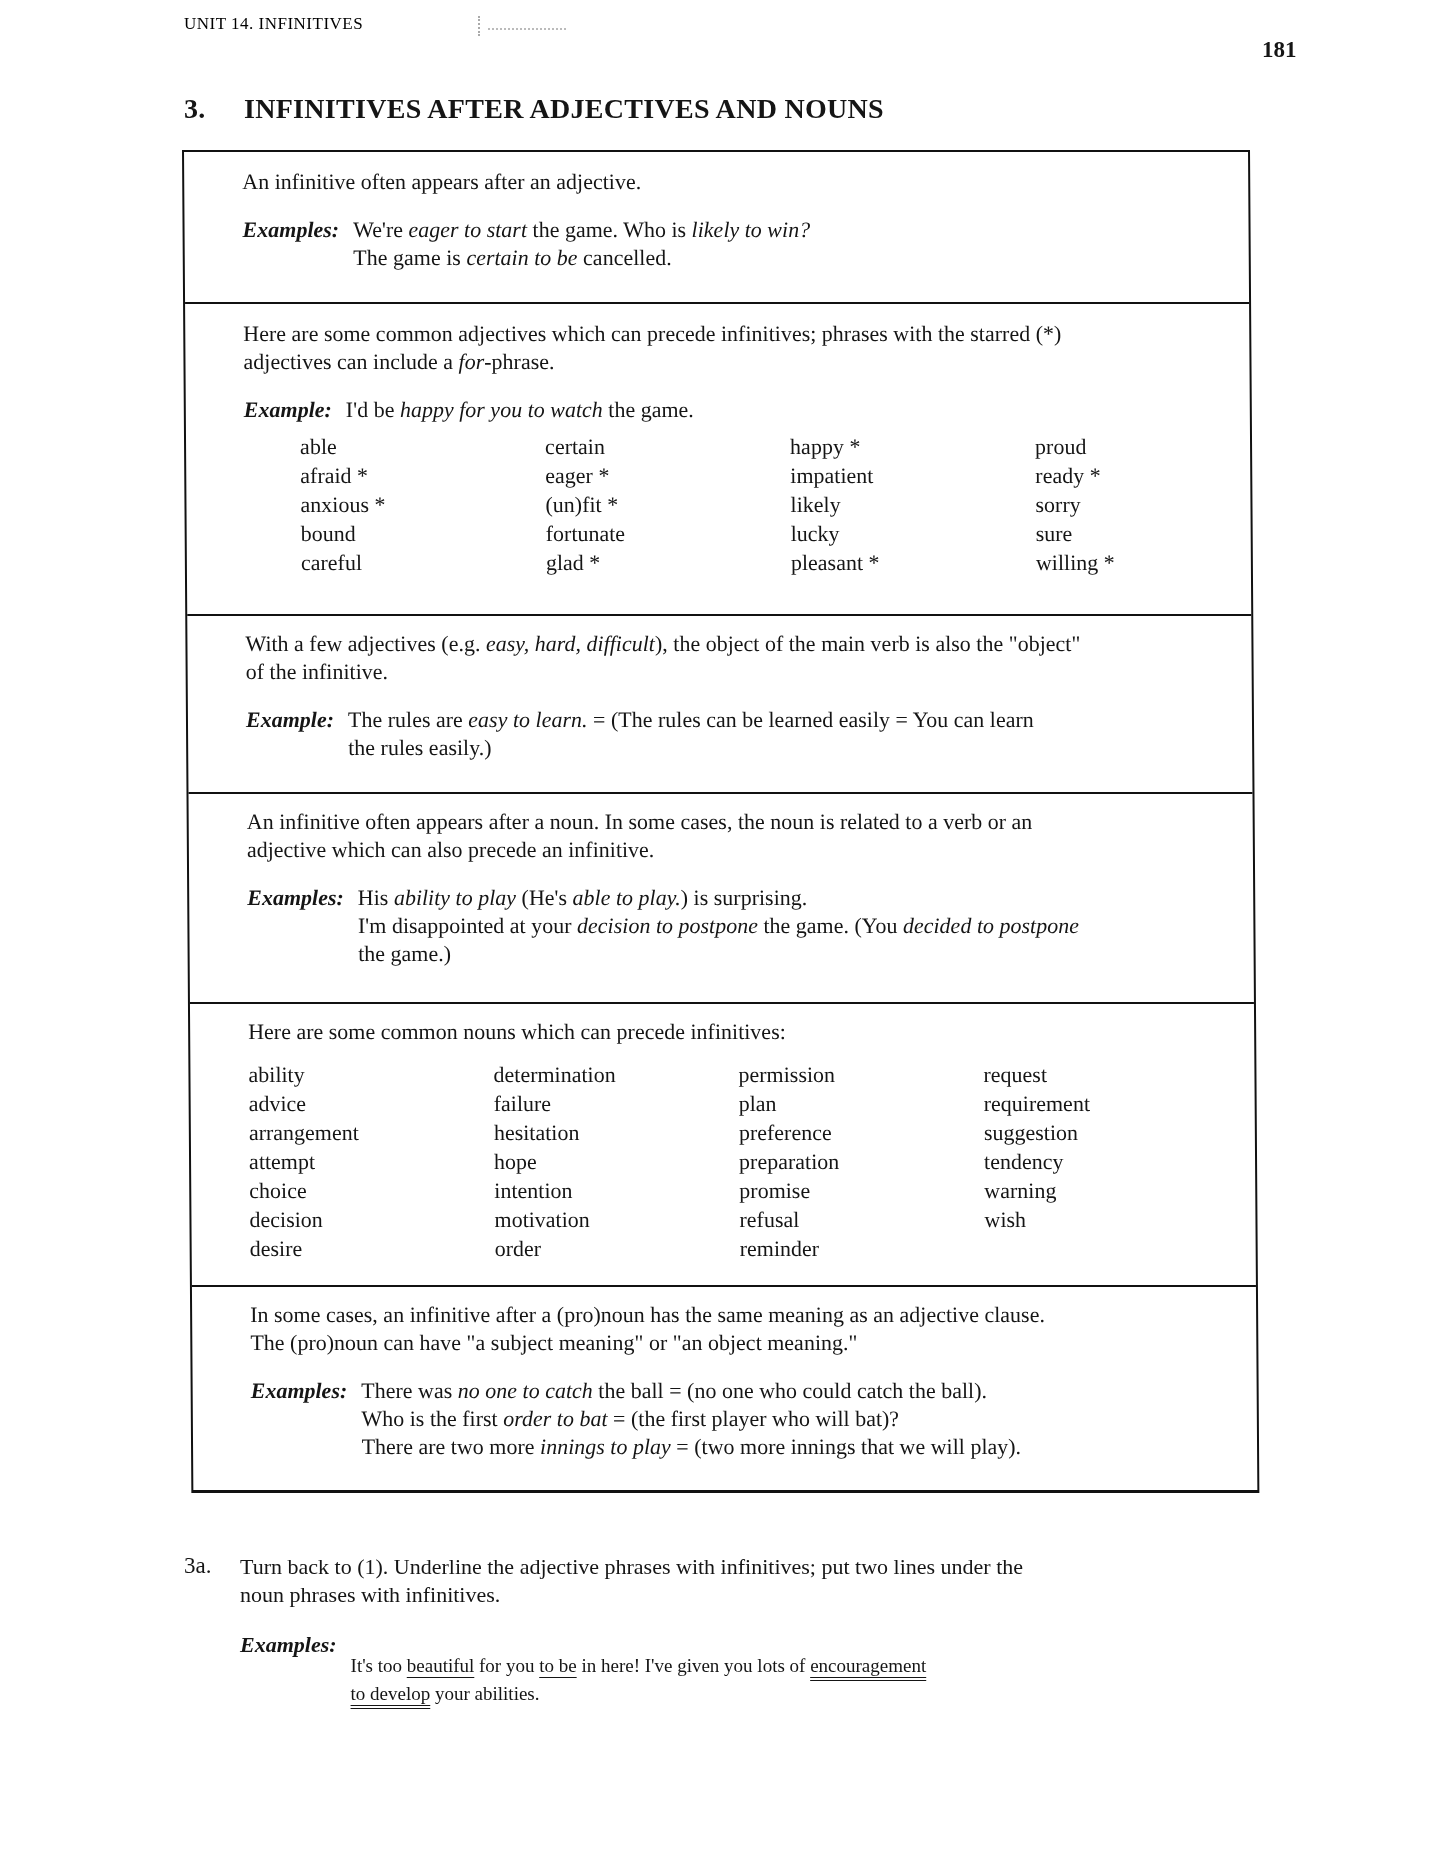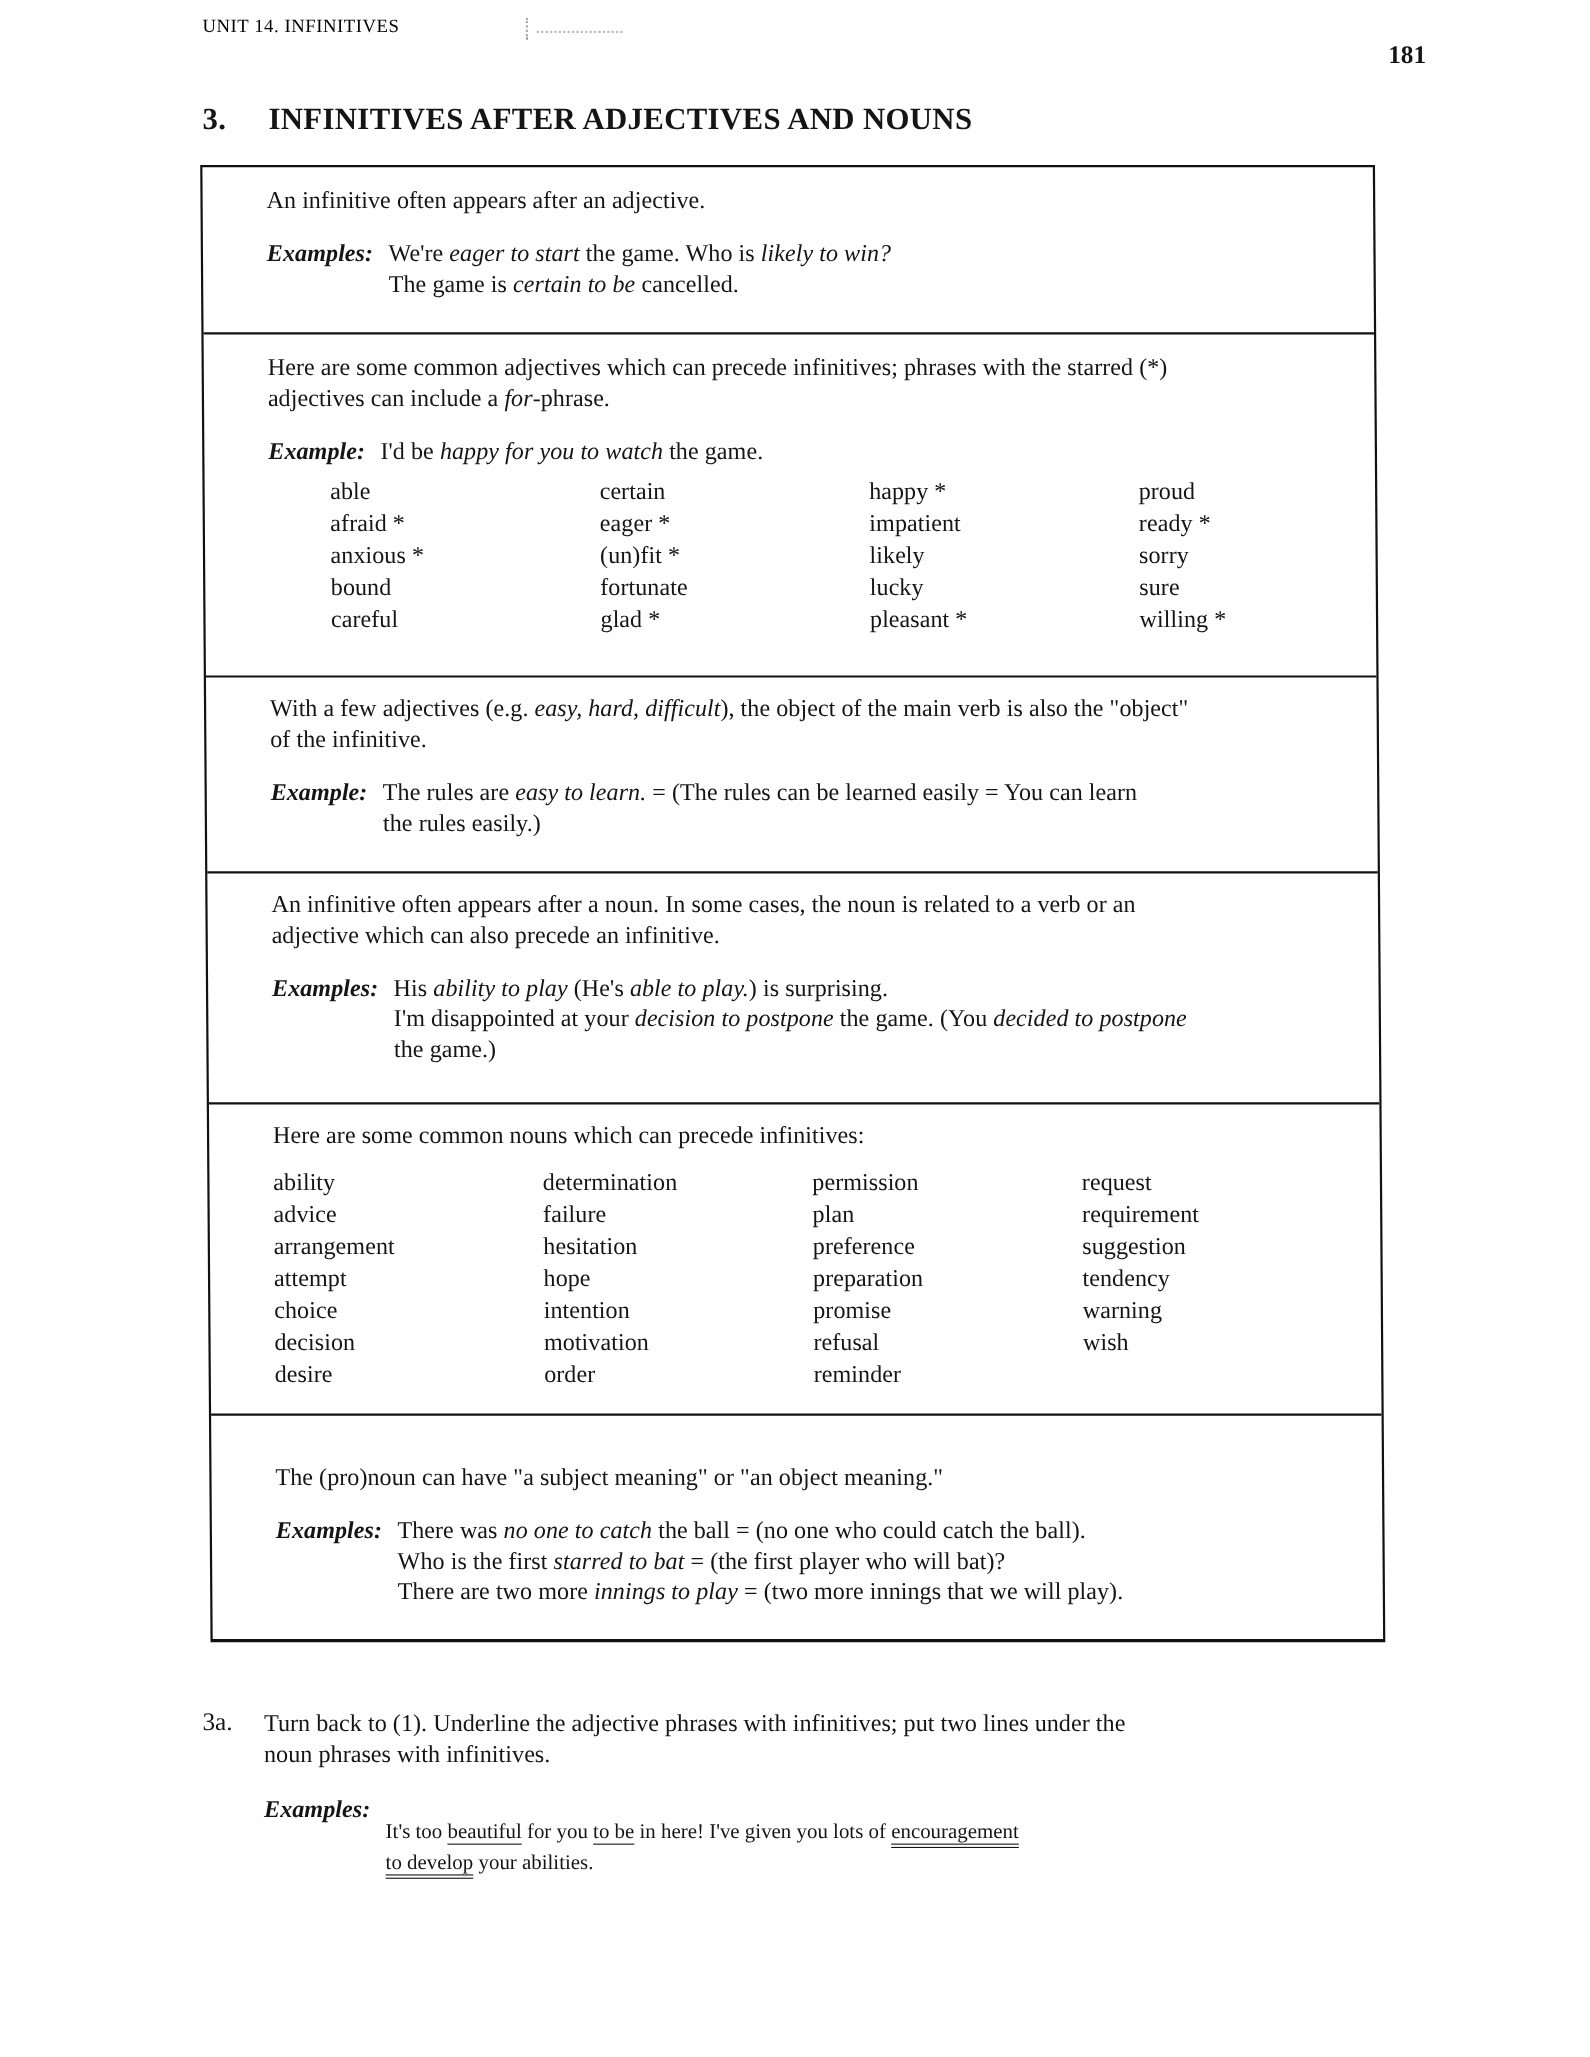--- a/index.html
+++ b/index.html
@@ -140,26 +140,26 @@
         <span>refusal</span>
         <span>wish</span>
         <span>desire</span>
         <span>order</span>
         <span>reminder</span>
         <span></span>
       </div>
   </div>
 
   <div class="panel" style="height:205px; padding-top:14px;">
-    <p class="p"><br><span>The (pro)noun can have "a subject meaning" or "an object meaning."</span></p>
+    <p class="p"><span>In some cases, an infinitive after a (pro)noun has the same meaning as an adjective clause.</span><br><span>The (pro)noun can have "a subject meaning" or "an object meaning."</span></p>
     <div class="ex" style="margin-top:20px;">
       <span class="ex-label">Examples:</span>
       <div class="ex-lines">
         <div><span>There was </span><i>no one to catch</i><span> the ball = (no one who could catch the ball).</span></div>
-        <div><span>Who is the first </span><i>starred to bat</i><span> = (the first player who will bat)?</span></div>
+        <div><span>Who is the first </span><i>order to bat</i><span> = (the first player who will bat)?</span></div>
         <div><span>There are two more </span><i>innings to play</i><span> = (two more innings that we will play).</span></div>
       </div>
     </div>
   </div>
 </div>
 
 <div class="abs exercise">
   <span class="num">3a.</span>
   <div class="body">
     <p class="p"><span>Turn back to (1). Underline the adjective phrases with infinitives; put two lines under the</span><br><span>noun phrases with infinitives.</span></p>

